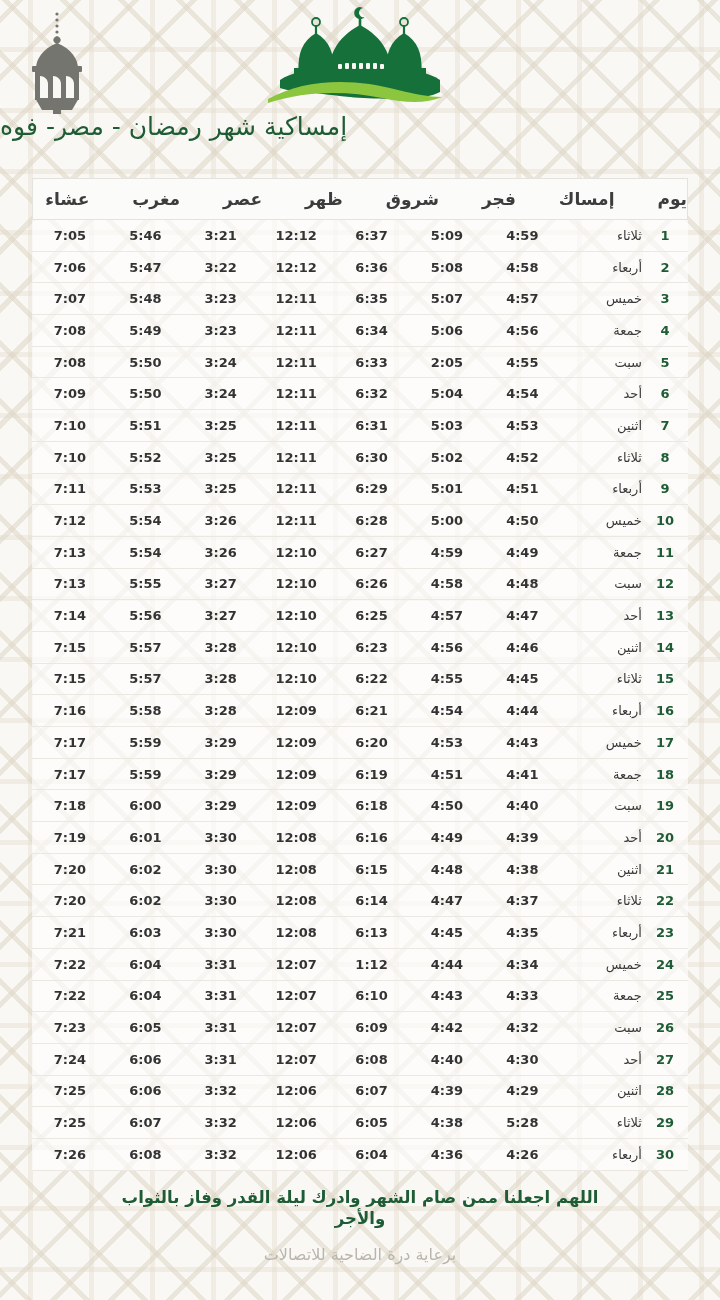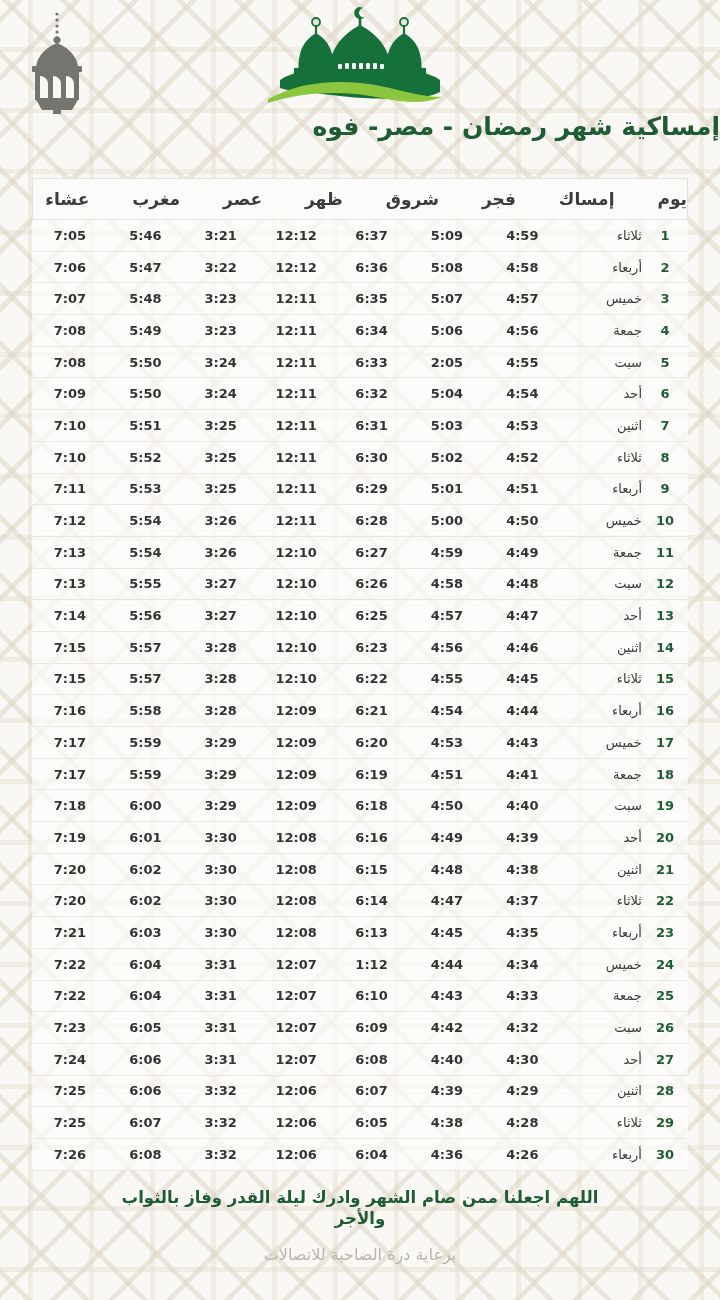--- a/index.html
+++ b/index.html
@@ -65,26 +65,25 @@
     top: 4px;
     width: 220px;
     height: 105px;
   }
 
   .title {
     position: absolute;
     top: 112px;
     left: 0;
     right: 0;
-    text-align: right;
+    text-align: left;
     color: #1d5c34;
     font-size: 25px;
-    font-weight: bold;
+    font-weight: normal;
     letter-spacing: -0.2px;
-    margin-left: 36px;
   }
 
   
   .table-wrap {
     margin: 8px 32px 0 32px;
     width: 656px;
   }
 
   .thead {
     display: flex;
@@ -607,21 +606,21 @@
           <div class="cell c-time">12:06</div>
           <div class="cell c-time">3:32</div>
           <div class="cell c-time">6:06</div>
           <div class="cell c-time">7:25</div>
         </div>
         <div class="row">
           <div class="cell c-day day-cell">
             <span class="day-num">29</span>
             <span class="day-name">ثلاثاء</span>
           </div>
-          <div class="cell c-time">4:28</div>
+          <div class="cell c-time">5:28</div>
           <div class="cell c-time">4:38</div>
           <div class="cell c-time">6:05</div>
           <div class="cell c-time">12:06</div>
           <div class="cell c-time">3:32</div>
           <div class="cell c-time">6:07</div>
           <div class="cell c-time">7:25</div>
         </div>
         <div class="row">
           <div class="cell c-day day-cell">
             <span class="day-num">30</span>

